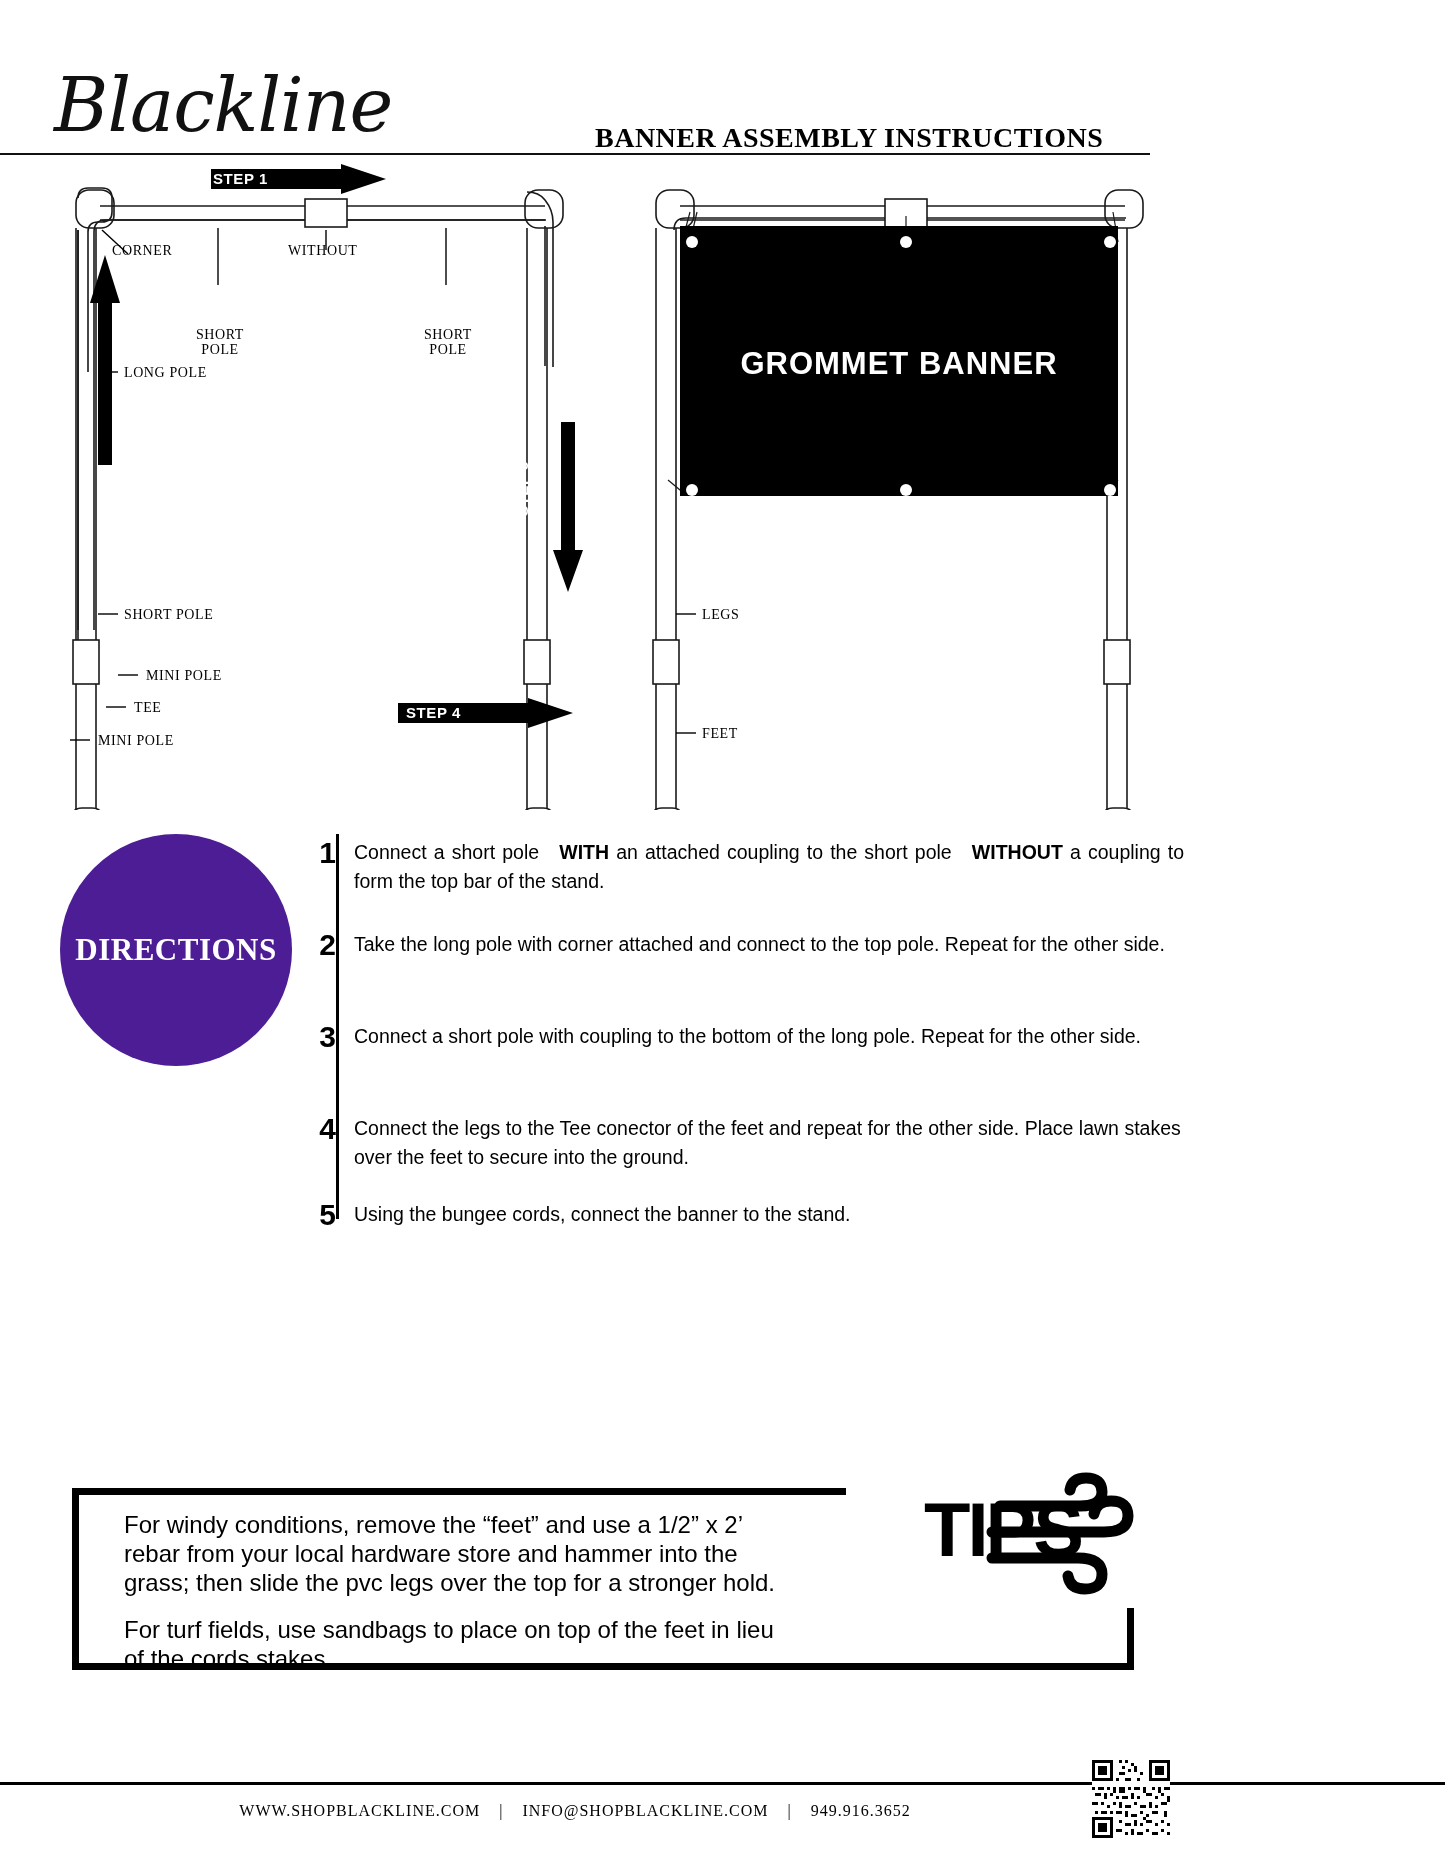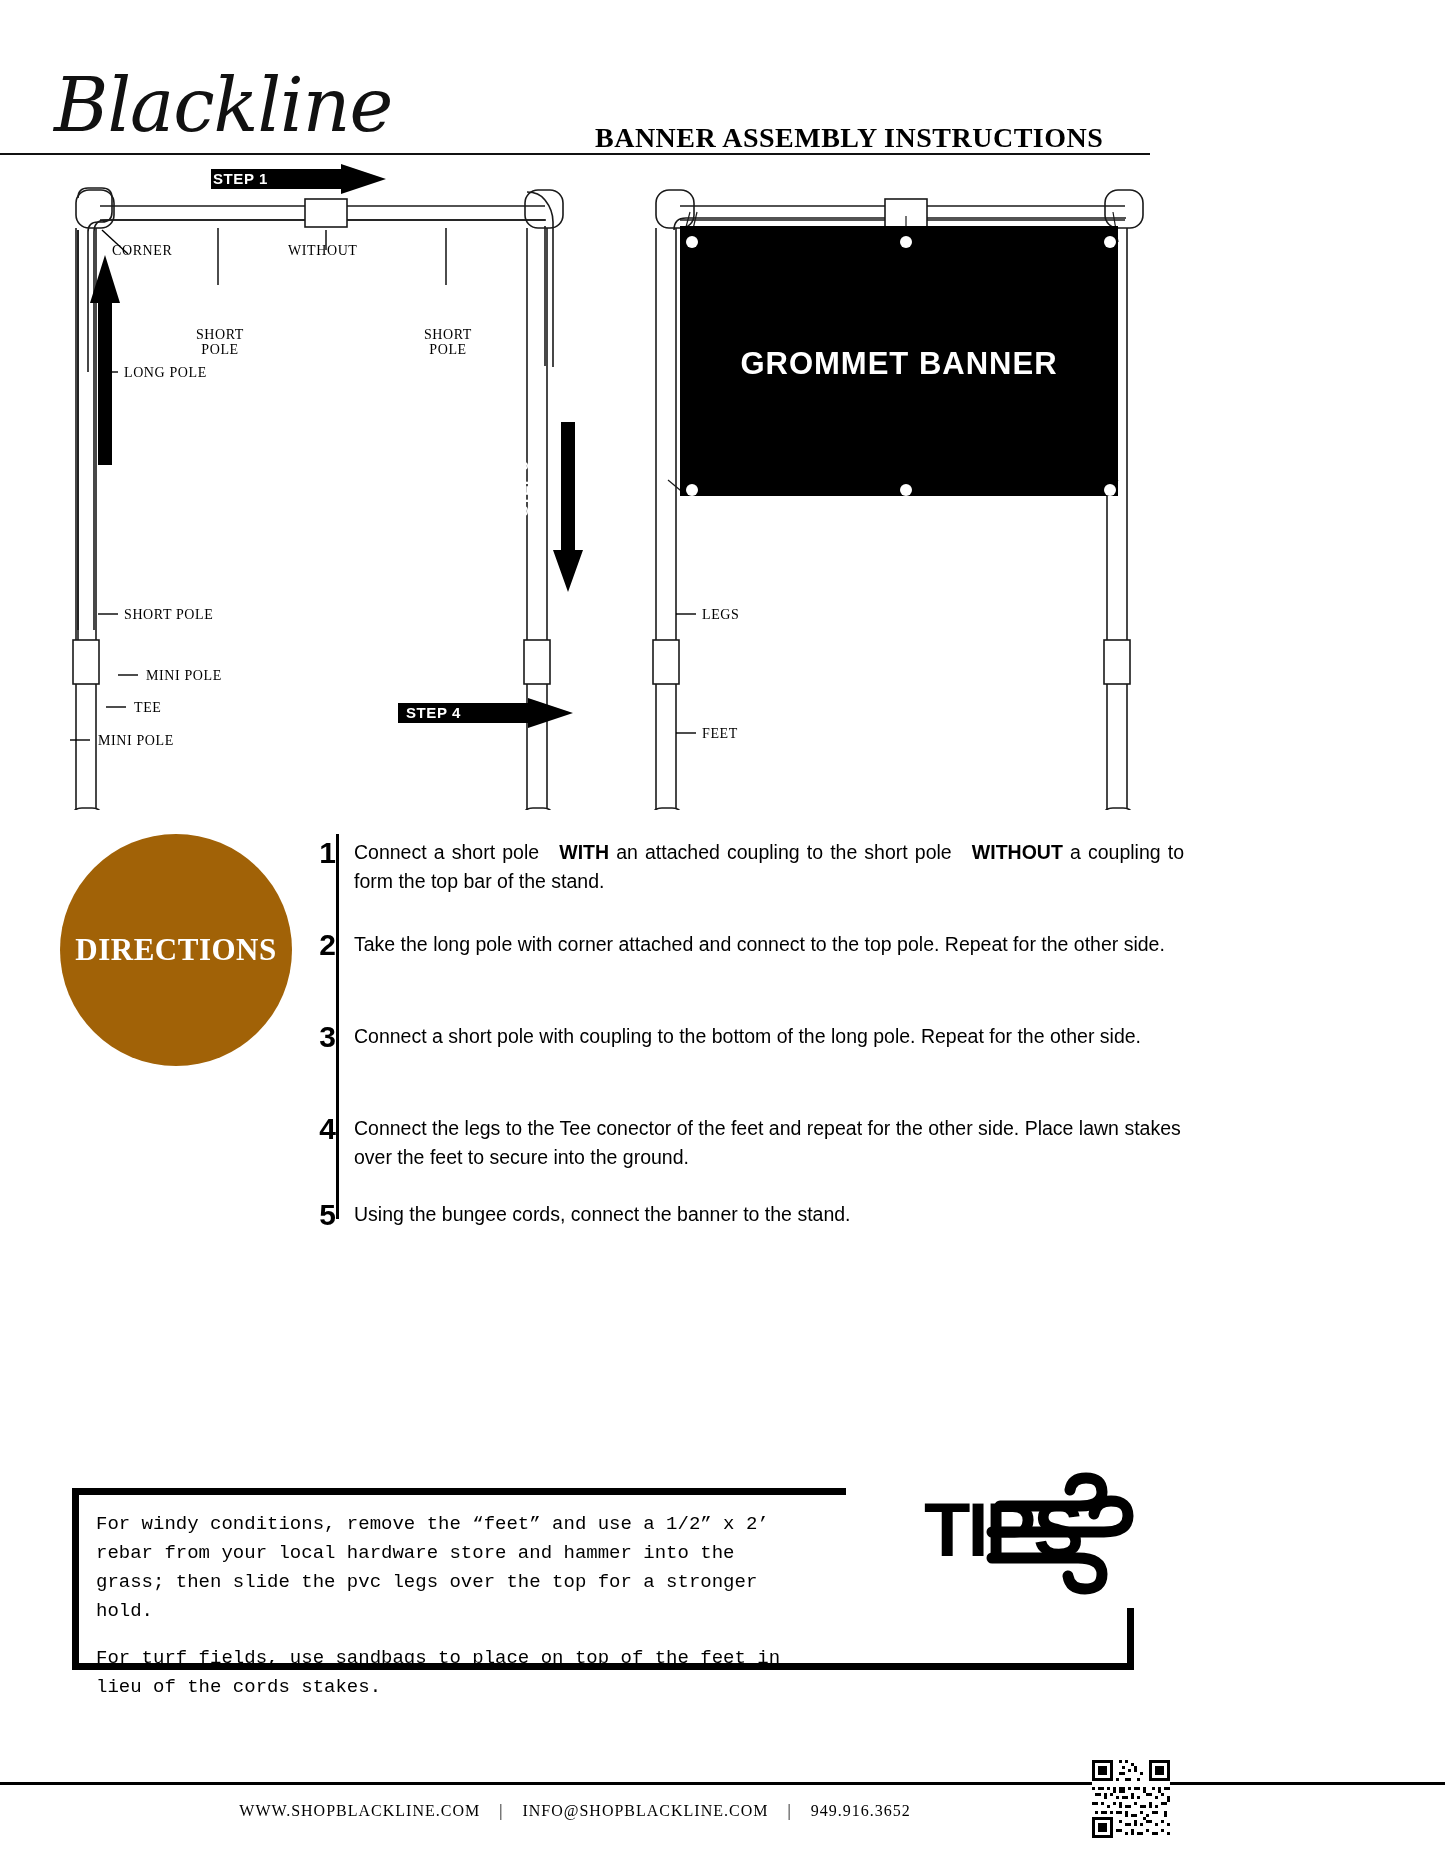--- a/index.html
+++ b/index.html
@@ -57,21 +57,21 @@
     position:absolute;
     color:#fff;font-weight:bold;
     font-size:15px;letter-spacing:.6px;
     font-family:"Liberation Sans", sans-serif;
   }
 
   
   .directions{position:absolute;left:0;top:830px;width:1445px;height:420px;}
   .dir-circle{
     position:absolute;left:60px;top:4px;width:232px;height:232px;
-    border-radius:50%;background:#a16207;
+    border-radius:50%;background:#4c1d95;
     display:flex;align-items:center;justify-content:center;
   }
   .dir-circle span{
     color:#fff;font-family:"Liberation Serif", serif;font-weight:bold;
     font-size:31px;letter-spacing:.5px;
   }
   .dir-rule{position:absolute;left:336px;top:4px;width:3px;height:385px;background:#000;}
   .step-row{position:absolute;left:300px;width:900px;display:flex;}
   .step-num{
     width:36px;text-align:right;margin-right:18px;
@@ -87,22 +87,23 @@
 
   
   .tips{position:absolute;left:72px;top:1488px;width:1070px;height:190px;}
   .tips-border{
     position:absolute;left:0;top:0;width:1062px;height:182px;
     border:7px solid #000;box-sizing:border-box;
   }
   .tips-mask{position:absolute;right:-4px;top:-10px;width:300px;height:130px;background:#fff;}
   .tips-body{position:absolute;left:24px;top:22px;width:690px;}
   .tips-p{
-    font-size:19px;line-height:29px;margin-bottom:18px;
-    font-family:Liberation Mono, monospace;
+    font-size:24px;line-height:29px;margin-bottom:18px;
+    font-family:Liberation Sans, sans-serif;
+    margin-left:28px;
   }
   .tips-logo{position:absolute;left:770px;top:-18px;width:300px;height:130px;}
   .tips-word{
     position:absolute;left:82px;top:22px;
     font-size:76px;font-weight:bold;letter-spacing:-3px;
     font-family:"Liberation Sans", sans-serif;
     line-height:76px;
   }
 
   

